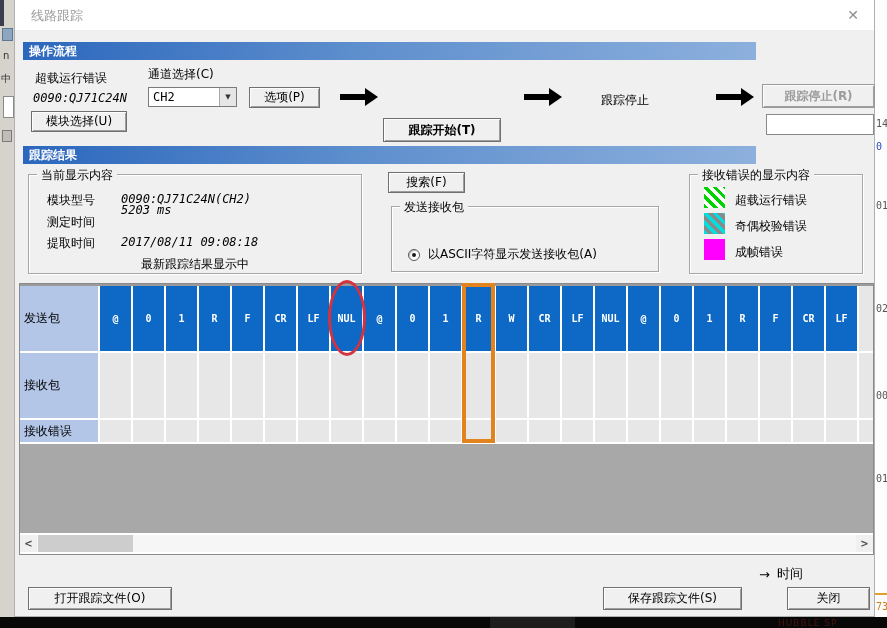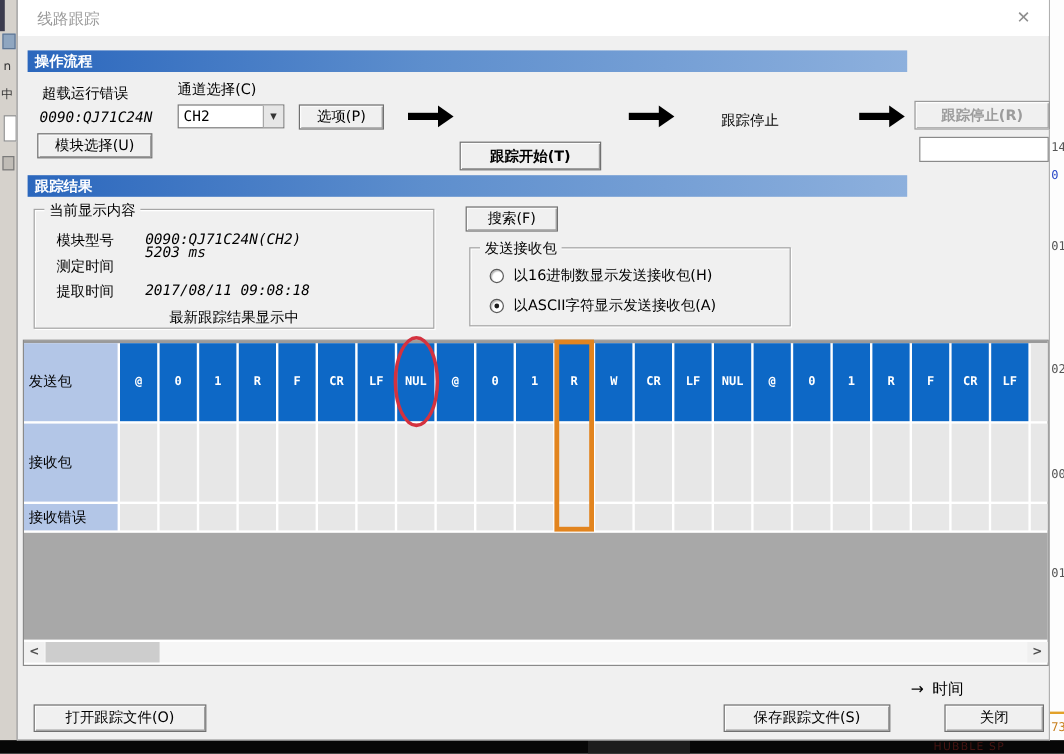--- a/index.html
+++ b/index.html
@@ -167,32 +167,43 @@
     <span class="info-value mono" style="top:28px;text-align:center;">5203 ms</span>
     <span class="info-label" style="top:60px;">提取时间</span>
     <span class="info-value mono" style="top:60px;">2017/08/11 09:08:18</span>
     <span class="info-status" style="top:81px;">最新跟踪结果显示中</span>
   </div>
 
   <div class="btn" style="left:373px; top:172px; width:77px; height:21px;">搜索(F)</div>
 
   <div class="groupbox gb-packets">
     <span class="gb-title">发送接收包</span>
-    <div class="radio-row" style="top:14px;">
-      <span class="radio-circle"></span>
-      <span class="radio-label">以16进制数显示发送接收包(H)</span>
-    </div>
     <div class="radio-row" style="top:39px;">
       <span class="radio-circle">
           <span class="radio-dot"></span>
         </span>
       <span class="radio-label">以ASCII字符显示发送接收包(A)</span>
     </div>
   </div>
 
+  <div class="groupbox gb-legend">
+    <span class="gb-title">接收错误的显示内容</span>
+    <div class="legend-item" style="top:12px;">
+      <span class="swatch sw-green"></span>
+      <span class="legend-label">超载运行错误</span>
+    </div>
+    <div class="legend-item" style="top:38px;">
+      <span class="swatch sw-cyan"></span>
+      <span class="legend-label">奇偶校验错误</span>
+    </div>
+    <div class="legend-item" style="top:64px;">
+      <span class="swatch sw-magenta"></span>
+      <span class="legend-label">成帧错误</span>
+    </div>
+  </div>
 
   <div class="tablewrap">
     <div class="table-topline"></div>
     <div class="trow trow-send">
       <div class="rlabel">发送包</div>
       <div style="display:flex; flex:1;">
           <div class="cell" style="background: rgb(13, 104, 198);">@</div>
           <div class="cell" style="background: rgb(13, 104, 198);">0</div>
           <div class="cell" style="background: rgb(13, 104, 198);">1</div>
           <div class="cell" style="background: rgb(13, 104, 198);">R</div>

